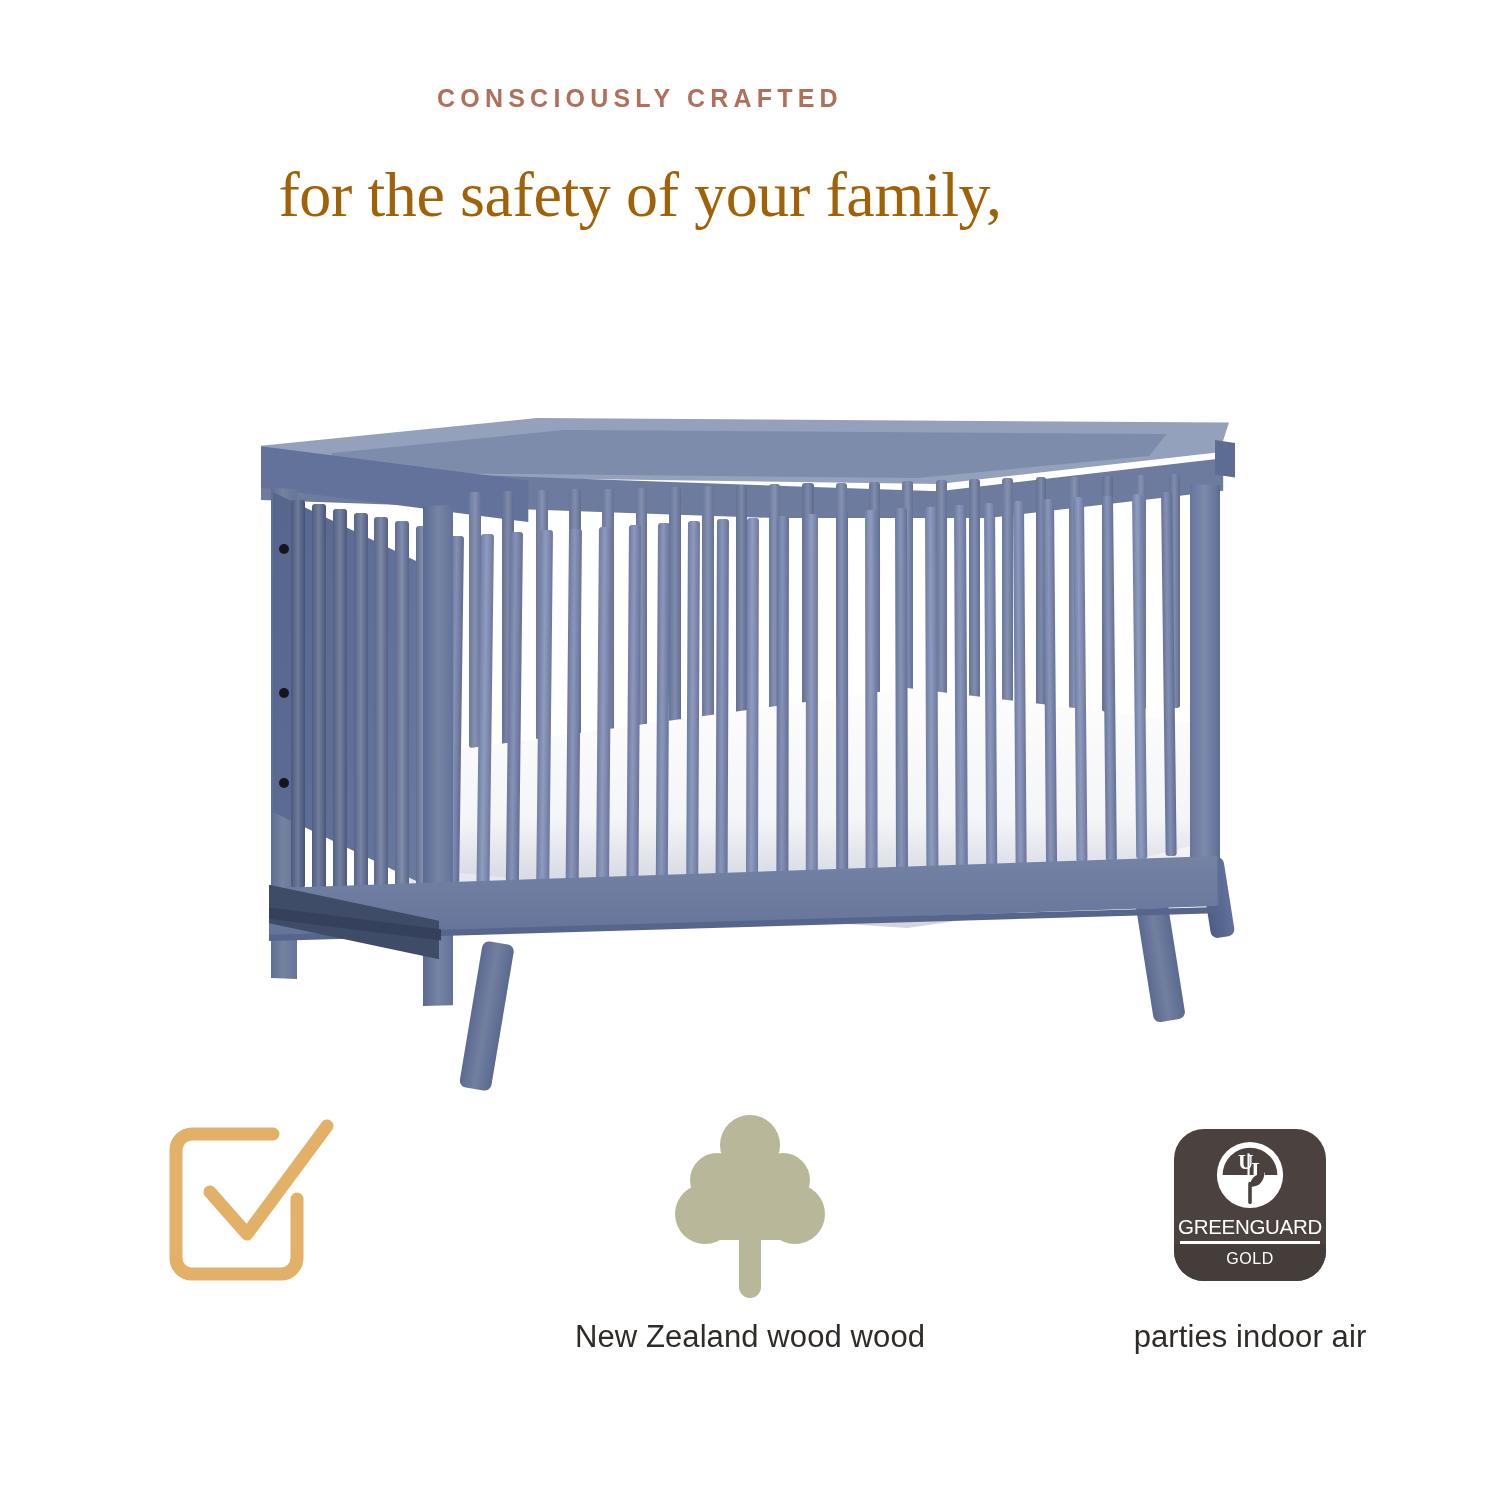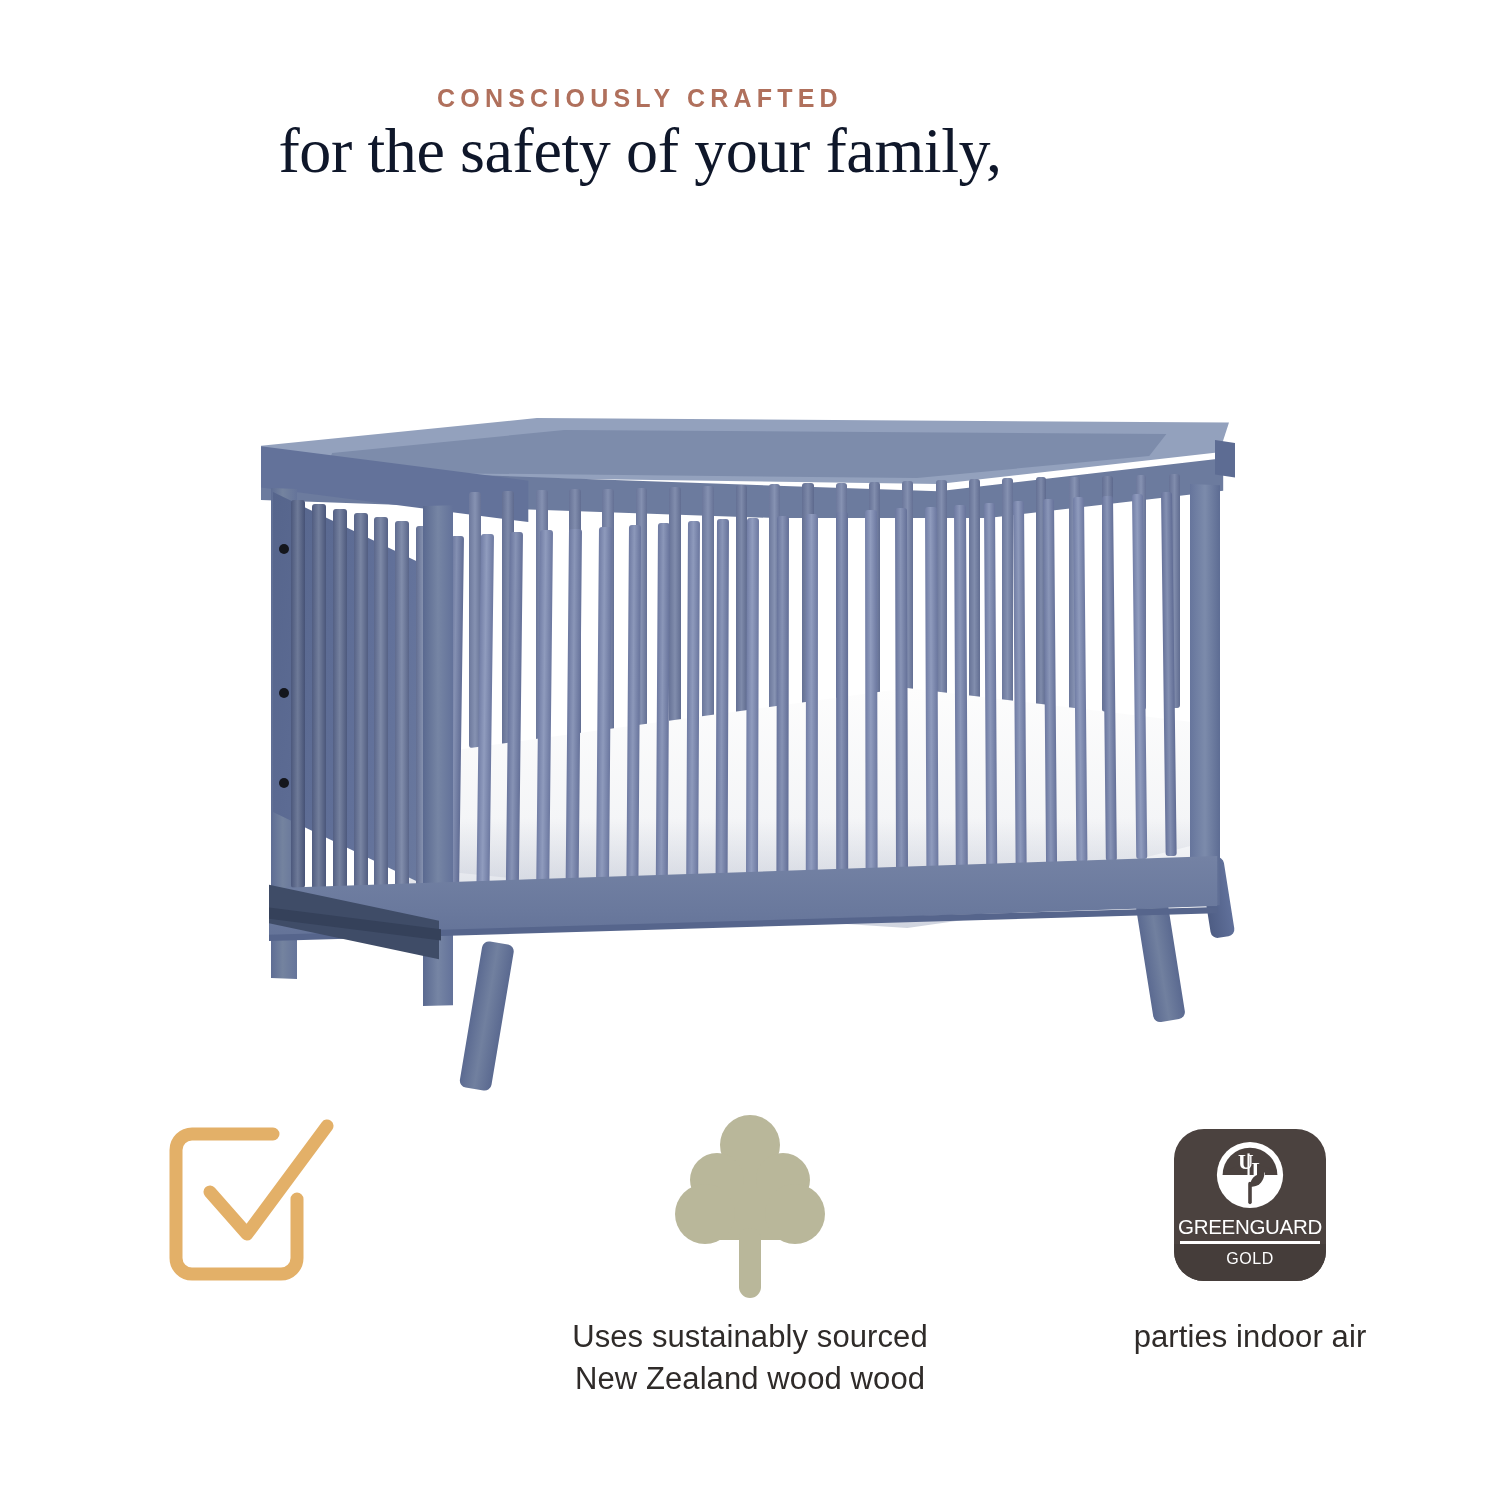--- a/index.html
+++ b/index.html
@@ -34,25 +34,26 @@
   .eyebrow {
     font-family: "Liberation Sans", sans-serif;
     font-size: 25px;
     font-weight: 700;
     letter-spacing: 5.2px;
     color: #b0705c;
     text-transform: uppercase;
     line-height: 1;
   }
   .headline {
+    margin-top: 44px;
     font-family: "Liberation Serif", serif;
     font-size: 64px;
     font-weight: 400;
     line-height: 1.26;
-    color: #0f172a;
+    color: #a16207;
     letter-spacing: -0.4px;
   }
   .headline .line {
     display: block;
   }
 
   
   .product-stage {
     position: absolute;
     left: 0;
@@ -498,21 +499,20 @@
             <circle cx="52" cy="70" r="27"></circle>
             <circle cx="118" cy="70" r="27"></circle>
             <rect x="26" y="78" width="118" height="52" rx="26"></rect>
             <circle cx="40" cy="104" r="30"></circle>
             <circle cx="130" cy="104" r="30"></circle>
             <rect x="74" y="118" width="22" height="70" rx="11"></rect>
           </g>
         </svg>
       </div>
       <div class="feature-caption">
-        <span class="cline">Uses sustainably sourced</span>
         <span class="cline">New Zealand wood wood</span>
       </div>
     </div>
 
     <div class="feature">
       <div class="feature-icon">
         <div class="gg-badge">
           <svg class="gg-circle" viewBox="0 0 100 100" aria-hidden="true">
             <circle cx="50" cy="50" r="46" fill="#ffffff"></circle>
             <path d="M50 50 m-38 0 a38 38 0 0 1 76 0 Z" fill="#4b423f"></path>

